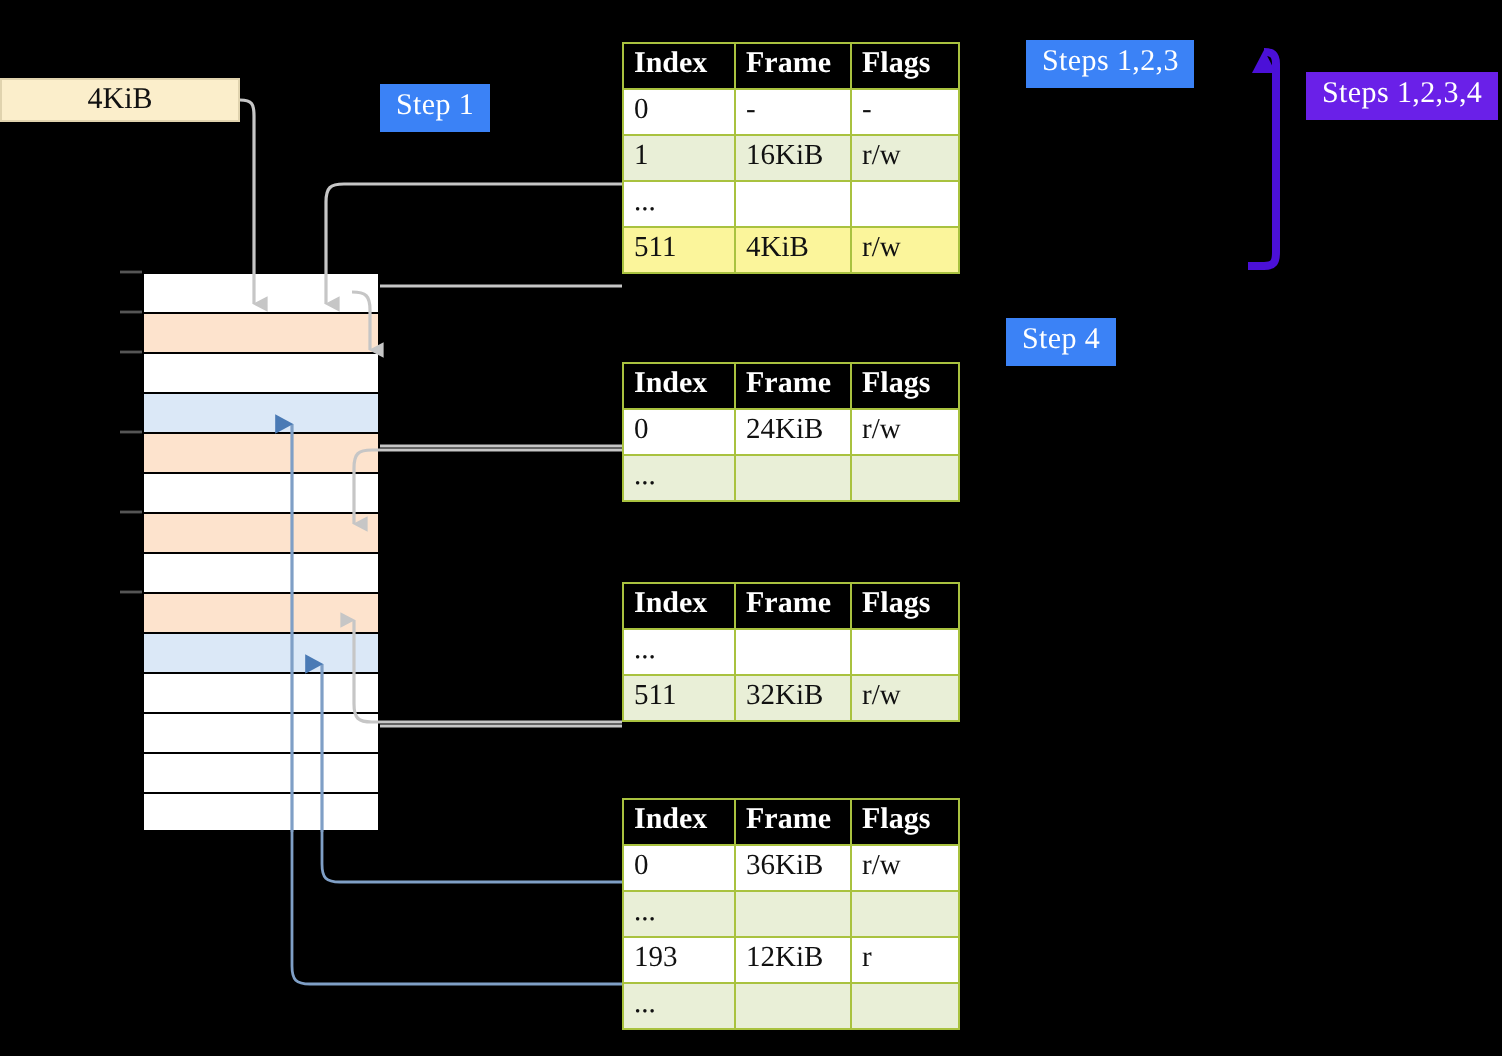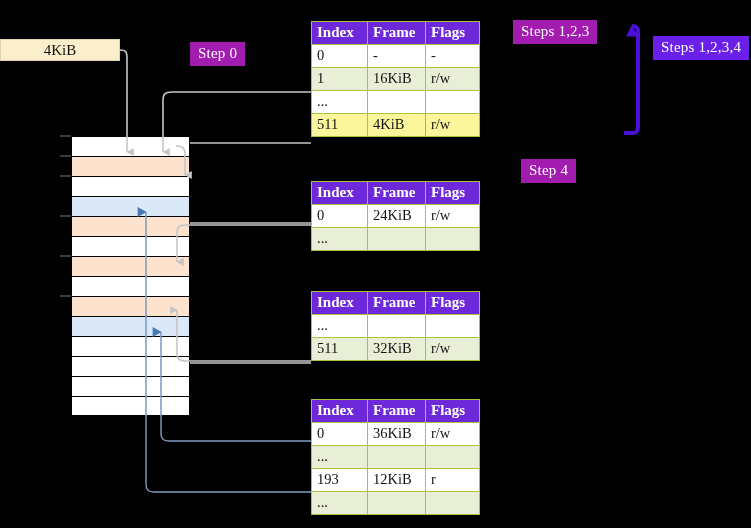--- a/index.html
+++ b/index.html
@@ -14,21 +14,21 @@
   .badge{
     position:absolute;
     color:#ffffff;
     font-family:"Liberation Serif", serif;
     font-size:15px;
     line-height:1;
     padding:4px 8px 5px 8px;
     white-space:nowrap;
     letter-spacing:.2px;
   }
-  .badge-red{ background:#a21caf;font-family:Liberation Serif, serif; }
+  .badge-red{ background:#3b82f6;font-family:Liberation Serif, serif; }
   .badge-purple{ background:#6a20e8; }
 
   
   .cream-box{
     position:absolute;
     background:#fbeecb;
     border:1px solid #e0d3ae;
     color:#111;
     font-size:15px;
     display:flex;align-items:center;justify-content:center;
@@ -60,21 +60,21 @@
   .ptable td,.ptable th{
     border:1px solid #a9c23f;
     padding:2px 5px 3px 5px;
     text-align:left;
     height:20px;
     box-sizing:border-box;
     vertical-align:middle;
     font-weight:normal;
   }
   .ptable th{
-    background:#6d28d9;
+    background:#000000;
     color:#ffffff;
     font-weight:bold;
     font-size:15px;
     border-color:#a9c23f;
   }
   .ptable tr.alt td{ background:#e9efd7; }
   .ptable td.hl, .ptable tr.alt td.hl{ background:#fbf59b; }
   .col-index{width:56px;}
   .col-frame{width:58px;margin-top:34px;}
   .col-flags{width:54px;}
@@ -84,32 +84,32 @@
 </head>
 <body>
 
 <div id="stage">
 
   <div class="cream-box" style="left:0px;top:39px;width:120px;height:22px;">
     <span>4KiB</span>
   </div>
 
   <div class="badge badge-red" style="left:190px;top:42px;">
-    <span>Step 0</span>
+    <span>Step 1</span>
   </div>
 
   <div class="badge badge-red" style="left:513px;top:20px;">
     <span>Steps 1,2,3</span>
   </div>
 
   <div class="badge badge-purple" style="left:653px;top:36px;">
     <span>Steps 1,2,3,4</span>
   </div>
 
-  <div class="badge badge-red" style="left:521px;top:159px;">
+  <div class="badge badge-red" style="left:503px;top:159px;">
     <span>Step 4</span>
   </div>
 
   <div id="memcol" style="left:71px;top:136px;width:119px;height:280px;">
       <div class="memrow" style="top: 0px; height: 20px;"></div>
       <div class="memrow fill-orange" style="top: 20px; height: 20px;"></div>
       <div class="memrow" style="top: 40px; height: 20px;"></div>
       <div class="memrow fill-blue" style="top: 60px; height: 20px;"></div>
       <div class="memrow fill-orange" style="top: 80px; height: 20px;"></div>
       <div class="memrow" style="top: 100px; height: 20px;"></div>

